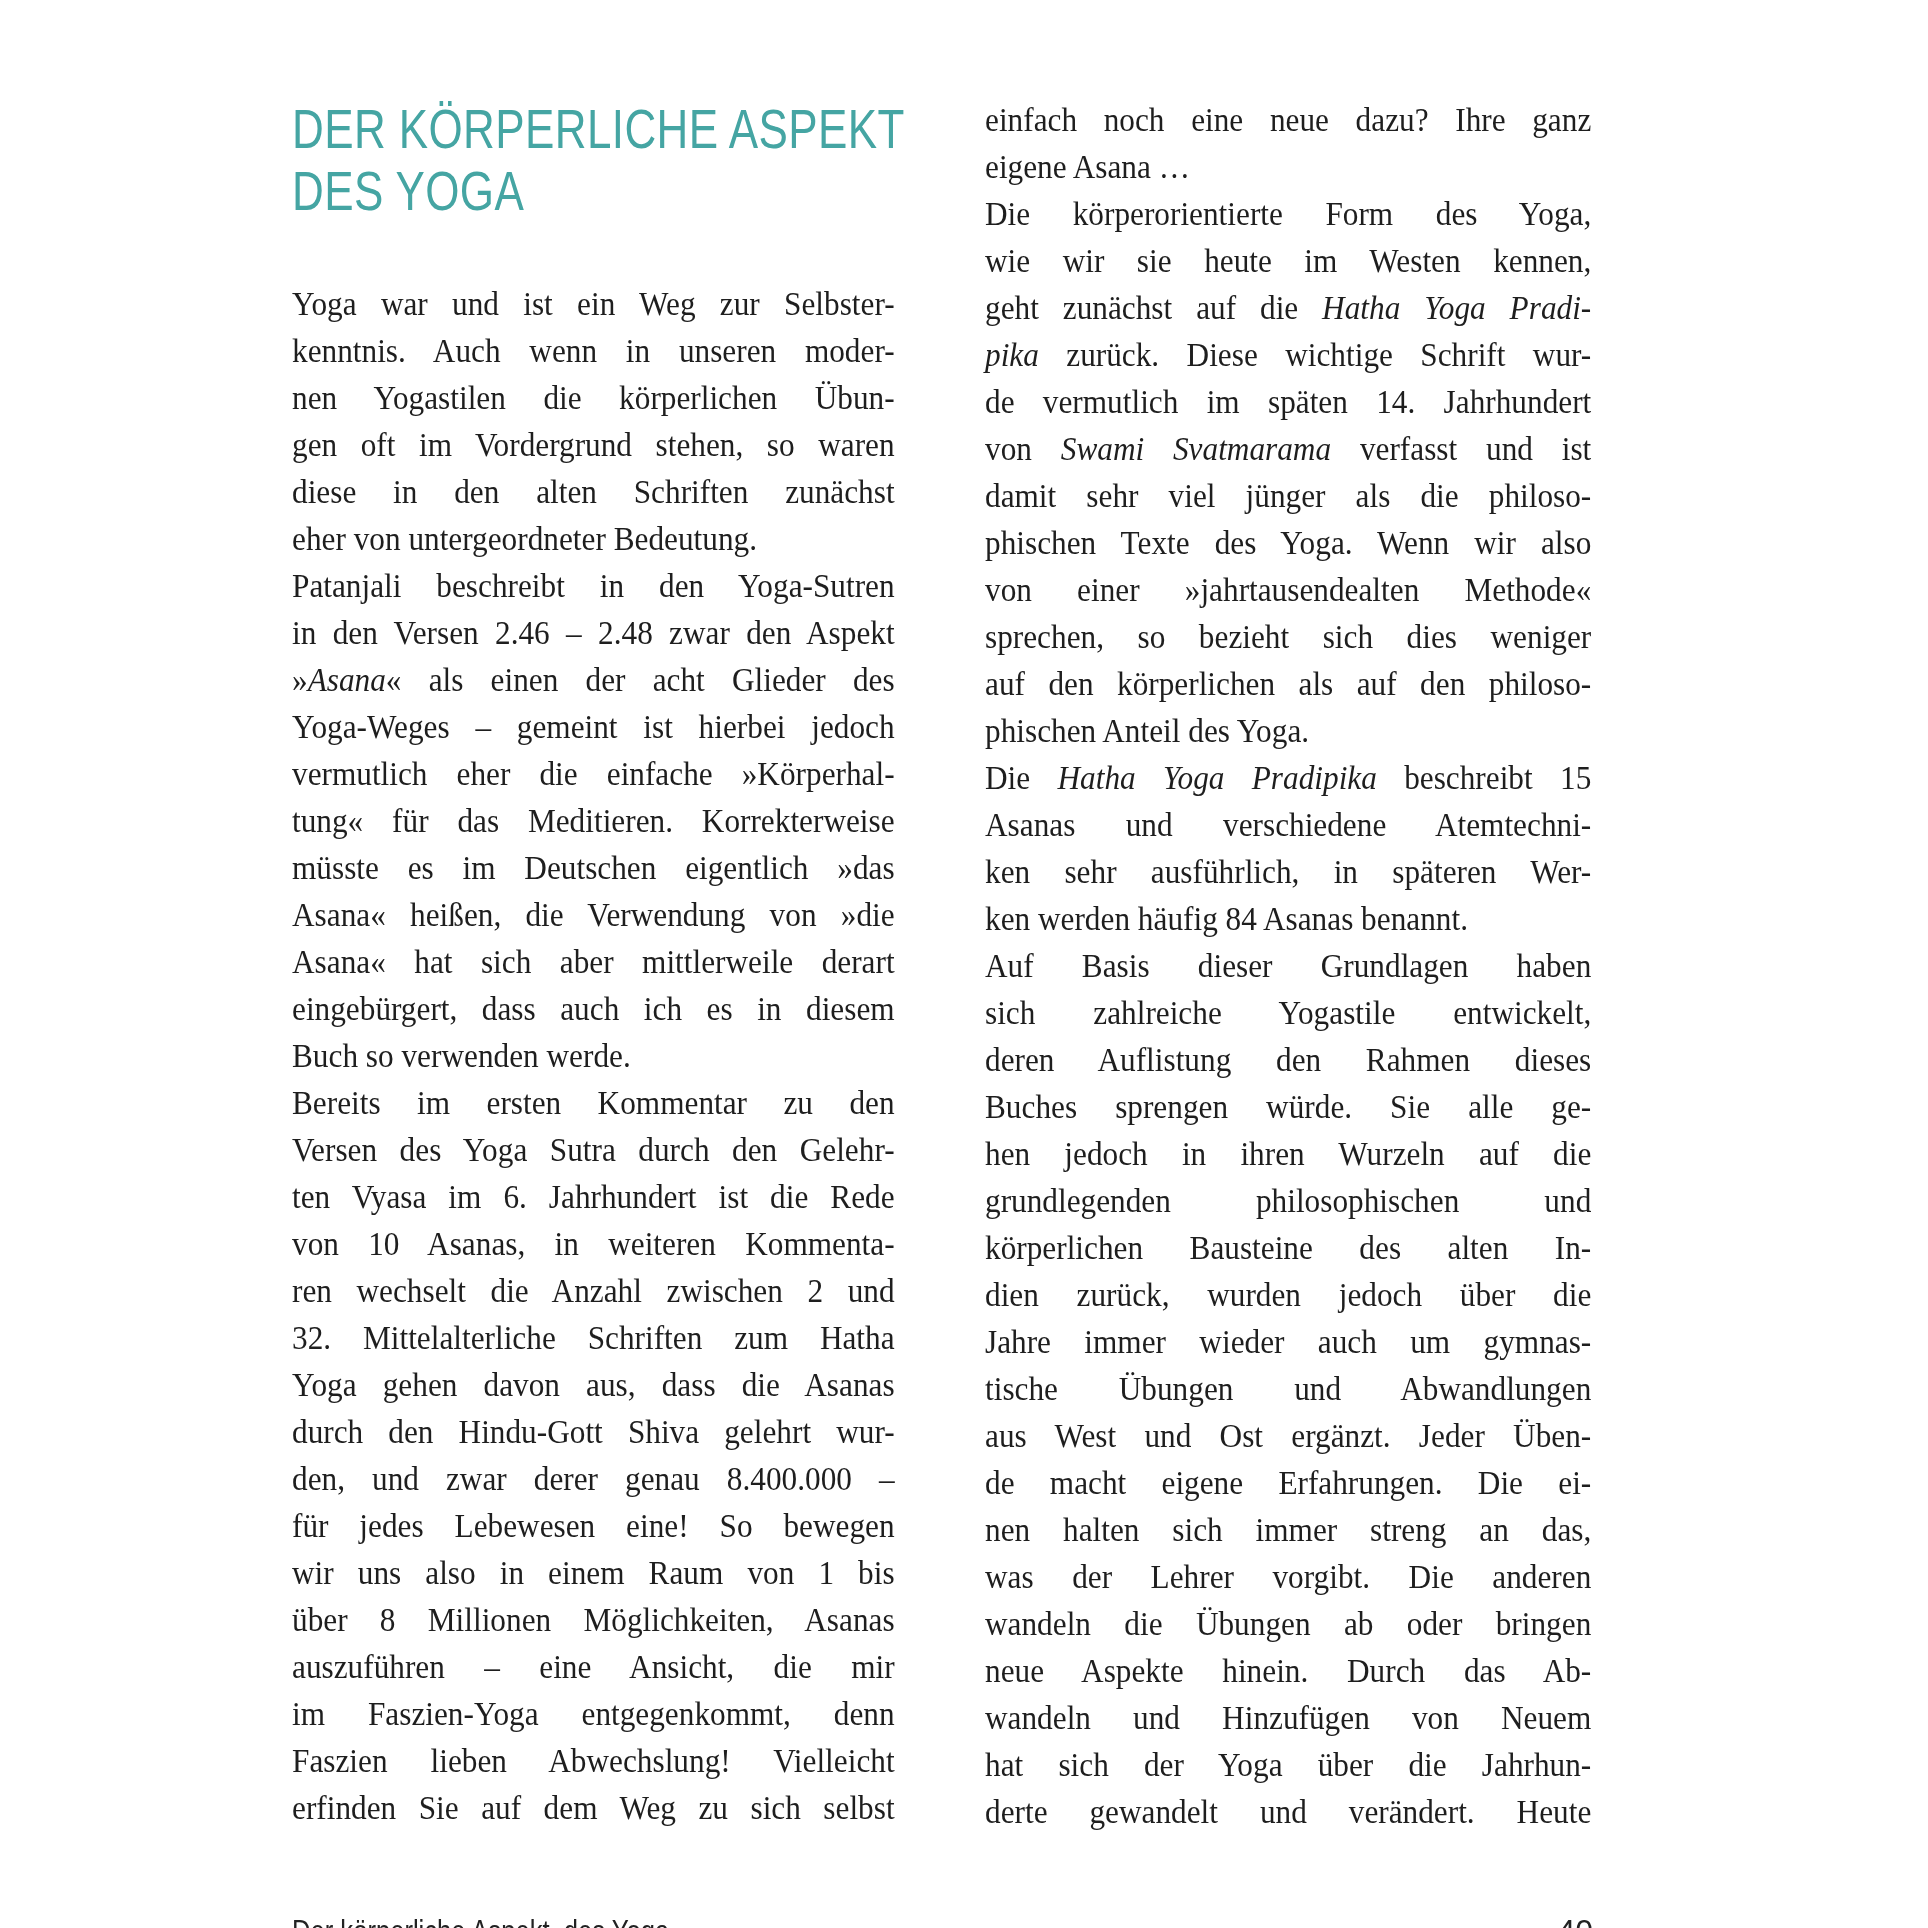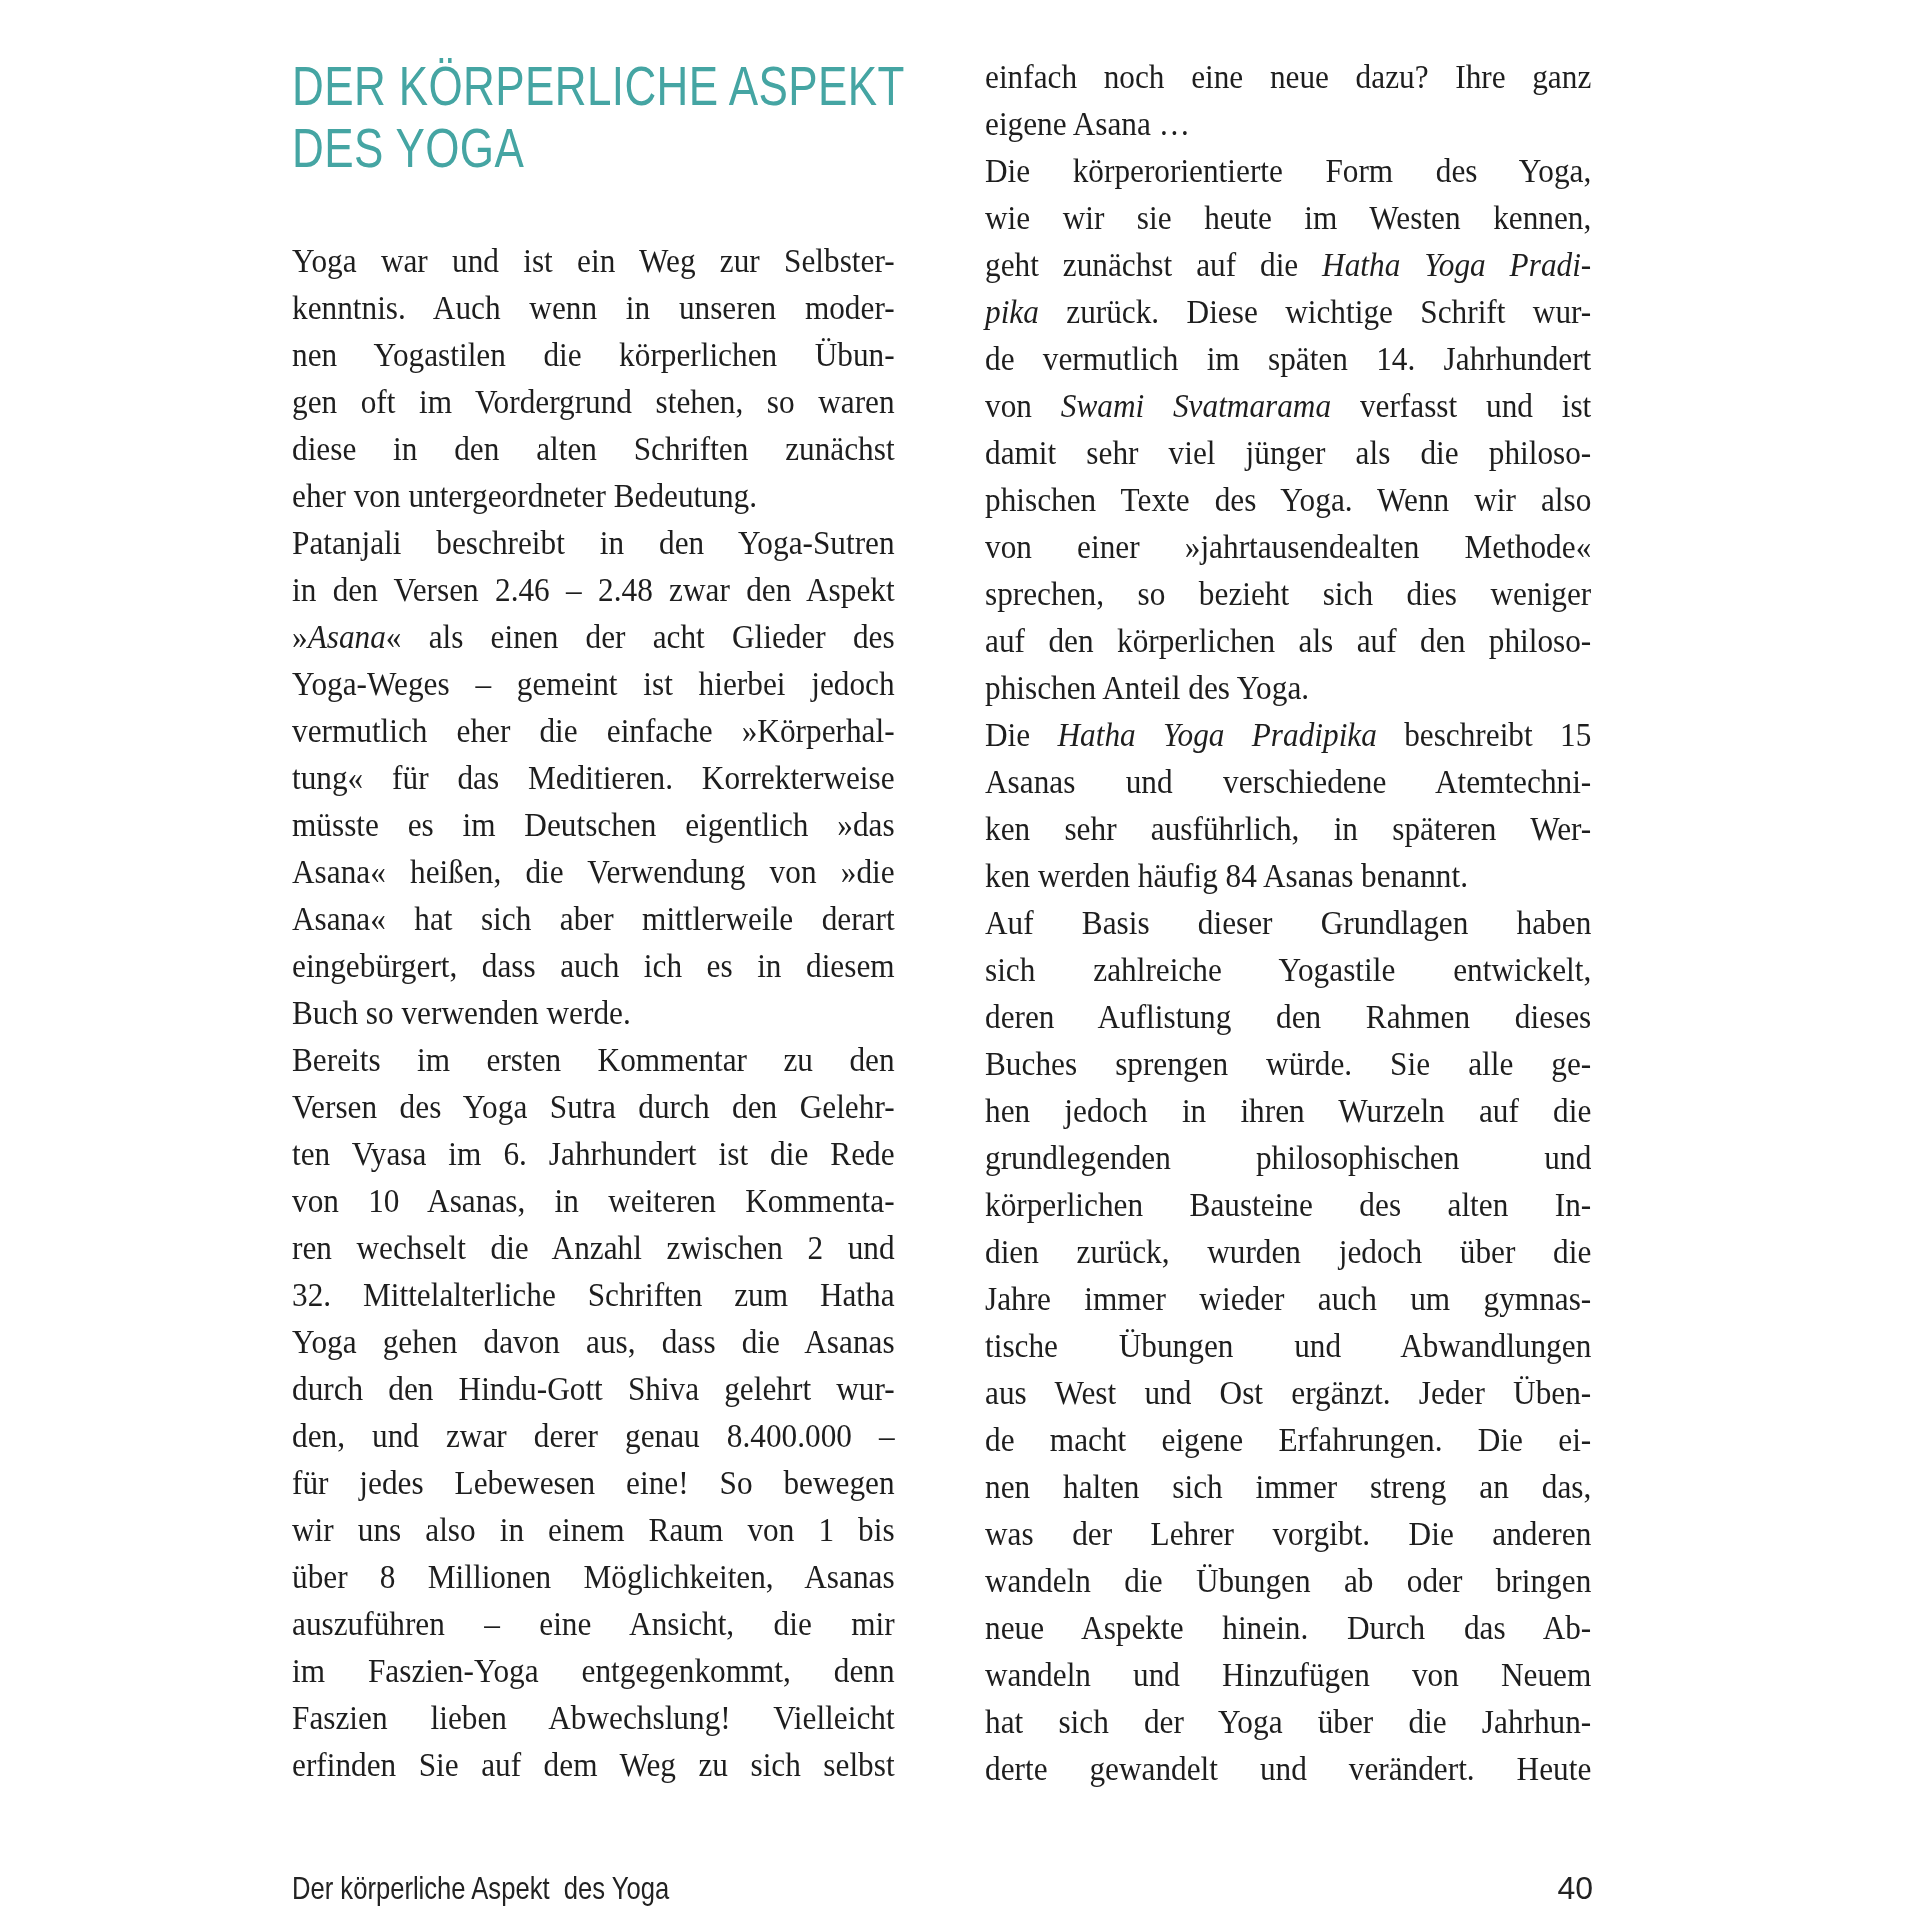--- a/index.html
+++ b/index.html
@@ -11,20 +11,21 @@
     width: 1928px;
     height: 1928px;
     position: relative;
     overflow: hidden;
     font-family: "Liberation Serif", serif;
   }
   .page {
     position: absolute;
     inset: 0;
     background: #ffffff;
+    margin-top: 43px;
   }
   .heading {
     position: absolute;
     left: 292px;
     top: 55px;
     font-family: "Liberation Sans", sans-serif;
     font-weight: 400;
     font-size: 55px;
     line-height: 62px;
     letter-spacing: 0.5px;

